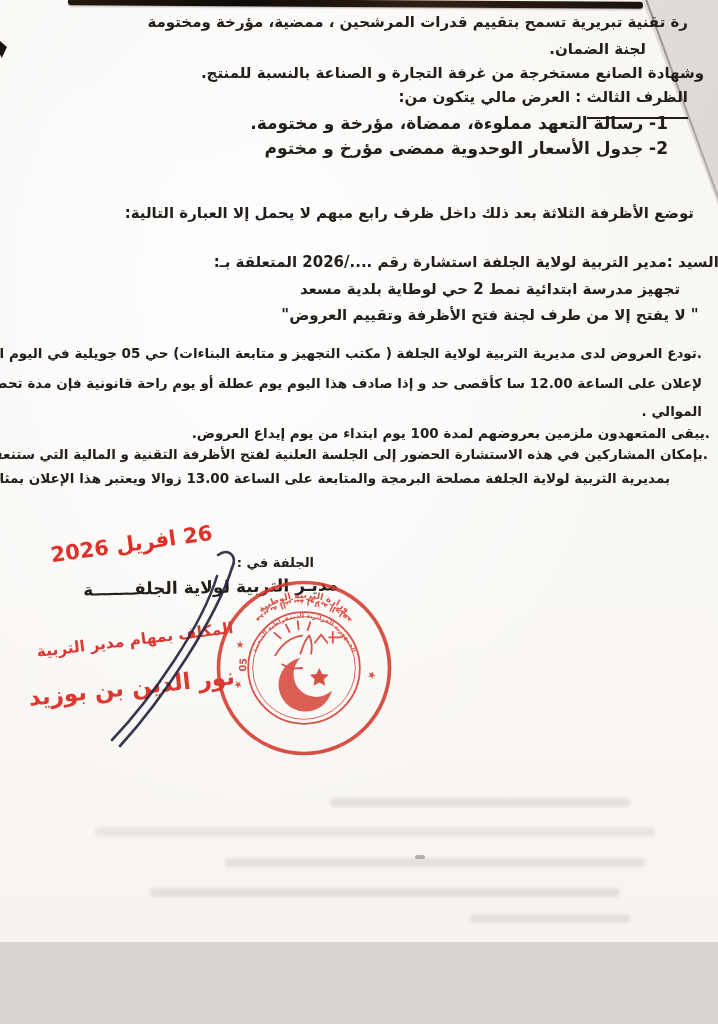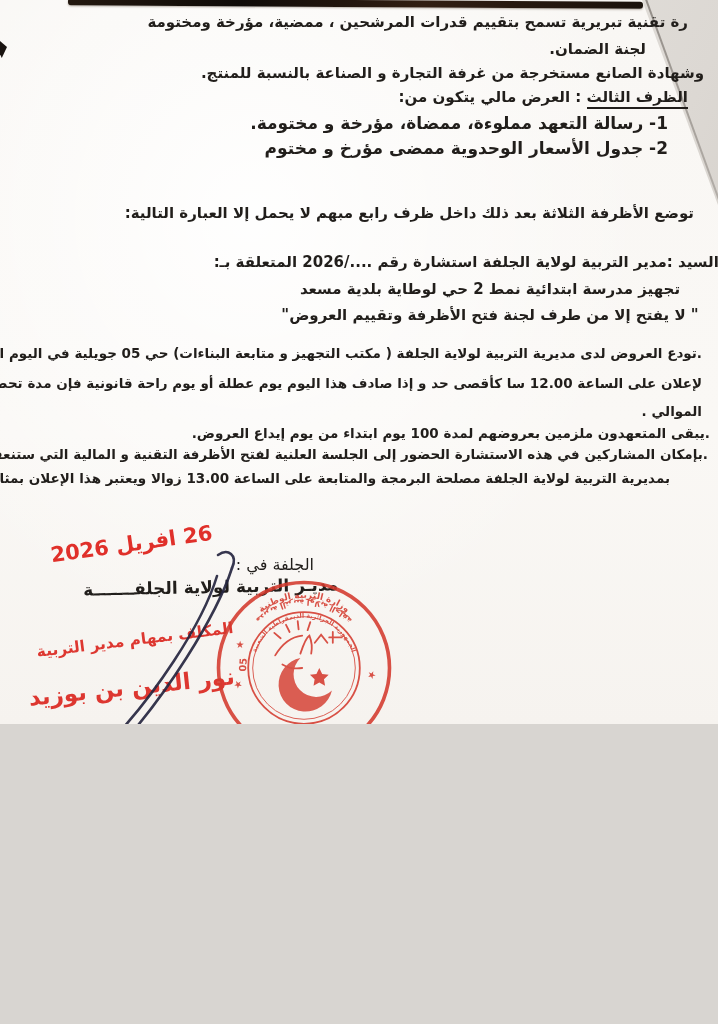--- a/index.html
+++ b/index.html
@@ -1,17 +1,17 @@
 <!DOCTYPE html>
 <html lang="ar" dir="rtl"><head>
 <meta charset="utf-8">
 <style>
   html,body{margin:0;padding:0;background:#d8d5d1;}
   .page{
-    position:relative;width:718px;height:724px;margin:0 auto;
+    position:relative;width:718px;height:942px;margin:0 auto;
     background:
       radial-gradient(ellipse at 35% 30%, rgba(255,255,255,.9), rgba(0,0,0,0) 60%),
       linear-gradient(180deg,#f9f7f4 0%,#faf8f5 60%,#f6f3ef 100%);
     overflow:hidden;
     font-family:"DejaVu Sans",sans-serif;
     color:#211e1b;
     direction:rtl;
   }
   
   .top-band{position:absolute;left:68px;top:0;width:575px;height:7px;border-radius:3px;
@@ -27,26 +27,26 @@
     transform-origin:top left;transform:rotate(-20deg);}
   .bottom-speckle{position:absolute;left:62px;top:1012px;width:412px;height:11px;opacity:.55;
     background:repeating-linear-gradient(90deg,rgba(85,78,72,.45) 0 2px,rgba(0,0,0,0) 2px 5px);
     filter:blur(.5px);transform:rotate(-.3deg);border-radius:4px;}
   .bottom-shade{position:absolute;left:0;top:1017px;width:718px;height:7px;
     background:linear-gradient(180deg,rgba(125,118,110,.12),rgba(95,88,80,.22));}
   .ghost{position:absolute;height:9px;border-radius:5px;background:rgba(105,96,88,.13);filter:blur(1.6px);}
   
   .ln{position:absolute;white-space:nowrap;font-weight:700;}
   .sz15{font-size:15px;} .sz14{font-size:17px;} .sz13{font-size:13.5px;}
-  .u{border-bottom:2px solid #211e1b;padding-bottom:1px;}
+  .u{border-bottom:2px solid #211e1b;padding-bottom:11px;}
   .center-block{position:absolute;left:230px;width:520px;text-align:center;font-weight:700;font-size:15px;white-space:nowrap;}
   
   .date-stamp{position:absolute;left:50px;top:532px;color:#e0302a;font-size:21px;font-weight:700;
     letter-spacing:4px;transform:rotate(-8deg);white-space:nowrap;}
-  .place-line{position:absolute;right:404px;top:555px;font-size:16px;font-weight:400;white-space:nowrap;text-align:right;}
+  .place-line{position:absolute;right:404px;top:555px;font-size:13px;font-weight:700;white-space:nowrap;text-align:right;}
   .title-line{position:absolute;right:380px;top:577px;font-size:17px;font-weight:700;white-space:nowrap;transform:rotate(-1.2deg);}
   .red-role{position:absolute;left:36px;top:631px;color:#dd3730;font-size:15.5px;font-weight:700;
     transform:rotate(-7deg);white-space:nowrap;letter-spacing:1px;}
   .red-name{position:absolute;left:28px;top:674px;color:#dd3730;font-size:23px;font-weight:700;
     transform:rotate(-6deg);white-space:nowrap;letter-spacing:2px;}
   .stamp-wrap{position:absolute;left:214px;top:578px;width:180px;height:180px;opacity:.88;}
   .sig-wrap{position:absolute;left:82px;top:546px;width:176px;height:216px;}
 </style>
 </head>
 <body>

